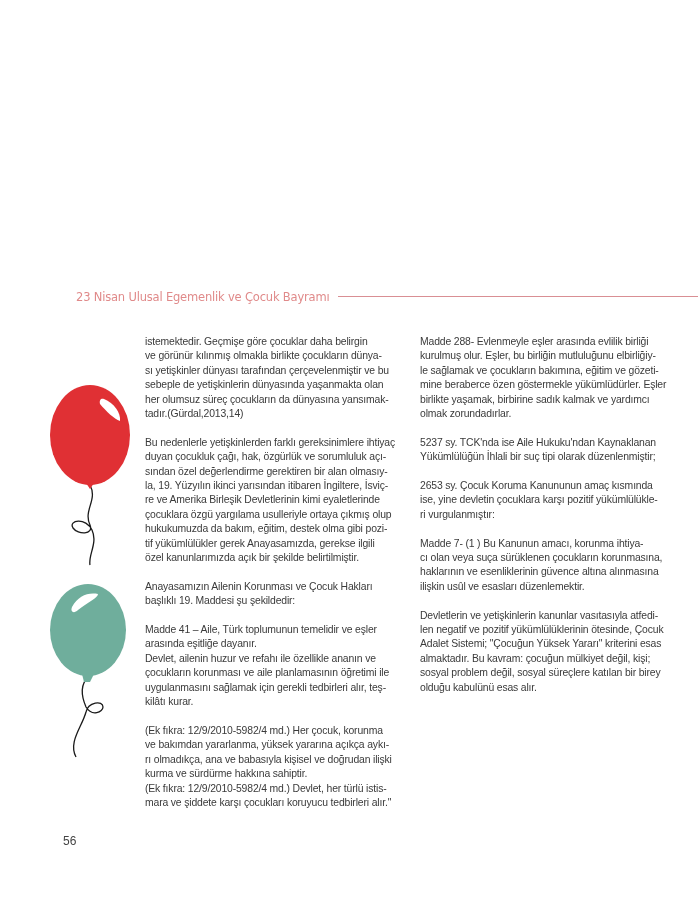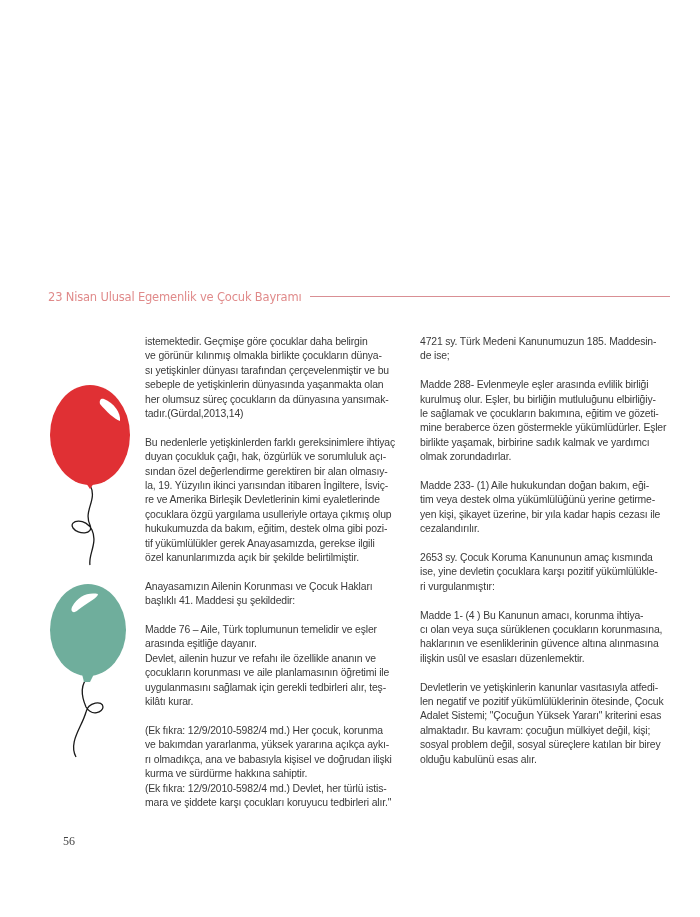--- a/index.html
+++ b/index.html
@@ -1,26 +1,26 @@
 <!DOCTYPE html>
 <html><head>
 <meta charset="utf-8">
 <style>
   html, body { margin:0; padding:0; background:#ffffff; }
   body { width:700px; height:917px; position:relative; overflow:hidden;
          font-family:"Liberation Sans", sans-serif; color:#3a3a3a; }
-  .header { position:absolute; left:48px; top:287px; width:622px; height:18px; display:flex; align-items:center; }
+  .header { position:absolute; left:76px; top:287px; width:622px; height:18px; display:flex; align-items:center; }
   .header-title { font-family:"DejaVu Sans", sans-serif; font-size:12.5px; color:#e08a8a; white-space:nowrap; letter-spacing:-0.2px; transform:scaleX(0.92); transform-origin:left center; }
   .header-rule { flex:1; height:1px; background:#d98f94; margin-left:-14px; }
   .col { position:absolute; top:335px; font-size:10.4px; line-height:14.4px; letter-spacing:-0.15px; }
   .col-left { left:145px; width:262px; }
   .col-right { left:420px; width:268px; }
   .col p { margin:0 0 14.4px 0; white-space:pre-line; }
   .balloon { position:absolute; }
-  .page-num { position:absolute; left:63px; top:834px; font-size:12px; color:#444; font-family:Liberation Serif, serif; }
+  .page-num { position:absolute; left:63px; top:834px; font-size:12px; color:#444; font-family:Liberation Sans, sans-serif; }
 </style>
 </head>
 <body>
 
 <div class="header">
   <span class="header-title">23 Nisan Ulusal Egemenlik ve Çocuk Bayramı</span>
   <span class="header-rule"></span>
 </div>
 
 <svg class="balloon" style="left:48px; top:385px;" width="90" height="190" viewBox="0 0 90 190">
@@ -47,52 +47,48 @@
   <p>Bu nedenlerle yetişkinlerden farklı gereksinimlere ihtiyaç
 duyan çocukluk çağı, hak, özgürlük ve sorumluluk açı-
 sından özel değerlendirme gerektiren bir alan olmasıy-
 la, 19. Yüzyılın ikinci yarısından itibaren İngiltere, İsviç-
 re ve Amerika Birleşik Devletlerinin kimi eyaletlerinde
 çocuklara özgü yargılama usulleriyle ortaya çıkmış olup
 hukukumuzda da bakım, eğitim, destek olma gibi pozi-
 tif yükümlülükler gerek Anayasamızda, gerekse ilgili
 özel kanunlarımızda açık bir şekilde belirtilmiştir.</p>
   <p>Anayasamızın Ailenin Korunması ve Çocuk Hakları
-başlıklı 41. Maddesi şu şekildedir:</p>
-  <p>Madde 76 – Aile, Türk toplumunun temelidir ve eşler
+başlıklı 19. Maddesi şu şekildedir:</p>
+  <p>Madde 41 – Aile, Türk toplumunun temelidir ve eşler
 arasında eşitliğe dayanır.
 Devlet, ailenin huzur ve refahı ile özellikle ananın ve
 çocukların korunması ve aile planlamasının öğretimi ile
 uygulanmasını sağlamak için gerekli tedbirleri alır, teş-
 kilâtı kurar.</p>
   <p>(Ek fıkra: 12/9/2010-5982/4 md.) Her çocuk, korunma
 ve bakımdan yararlanma, yüksek yararına açıkça aykı-
 rı olmadıkça, ana ve babasıyla kişisel ve doğrudan ilişki
 kurma ve sürdürme hakkına sahiptir.
 (Ek fıkra: 12/9/2010-5982/4 md.) Devlet, her türlü istis-
 mara ve şiddete karşı çocukları koruyucu tedbirleri alır."</p>
 </div>
 
 <div class="col col-right">
-  <p>4721 sy. Türk Medeni Kanunumuzun 185. Maddesin-
-de ise;</p>
   <p>Madde 288- Evlenmeyle eşler arasında evlilik birliği
 kurulmuş olur. Eşler, bu birliğin mutluluğunu elbirliğiy-
 le sağlamak ve çocukların bakımına, eğitim ve gözeti-
 mine beraberce özen göstermekle yükümlüdürler. Eşler
 birlikte yaşamak, birbirine sadık kalmak ve yardımcı
 olmak zorundadırlar.</p>
-  <p>Madde 233- (1) Aile hukukundan doğan bakım, eği-
-tim veya destek olma yükümlülüğünü yerine getirme-
-yen kişi, şikayet üzerine, bir yıla kadar hapis cezası ile
-cezalandırılır.</p>
+  <p>5237 sy. TCK'nda ise Aile Hukuku'ndan Kaynaklanan
+Yükümlülüğün İhlali bir suç tipi olarak düzenlenmiştir;</p>
   <p>2653 sy. Çocuk Koruma Kanununun amaç kısmında
 ise, yine devletin çocuklara karşı pozitif yükümlülükle-
 ri vurgulanmıştır:</p>
-  <p>Madde 1-  (4 ) Bu Kanunun amacı, korunma ihtiya-
+  <p>Madde 7-  (1 ) Bu Kanunun amacı, korunma ihtiya-
 cı olan veya suça sürüklenen çocukların korunmasına,
 haklarının ve esenliklerinin güvence altına alınmasına
 ilişkin usûl ve esasları düzenlemektir.</p>
   <p>Devletlerin ve yetişkinlerin kanunlar vasıtasıyla atfedi-
 len negatif ve pozitif yükümlülüklerinin ötesinde, Çocuk
 Adalet Sistemi; "Çocuğun Yüksek Yararı" kriterini esas
 almaktadır. Bu kavram: çocuğun mülkiyet değil, kişi;
 sosyal problem değil, sosyal süreçlere katılan bir birey
 olduğu kabulünü esas alır.</p>
 </div>

